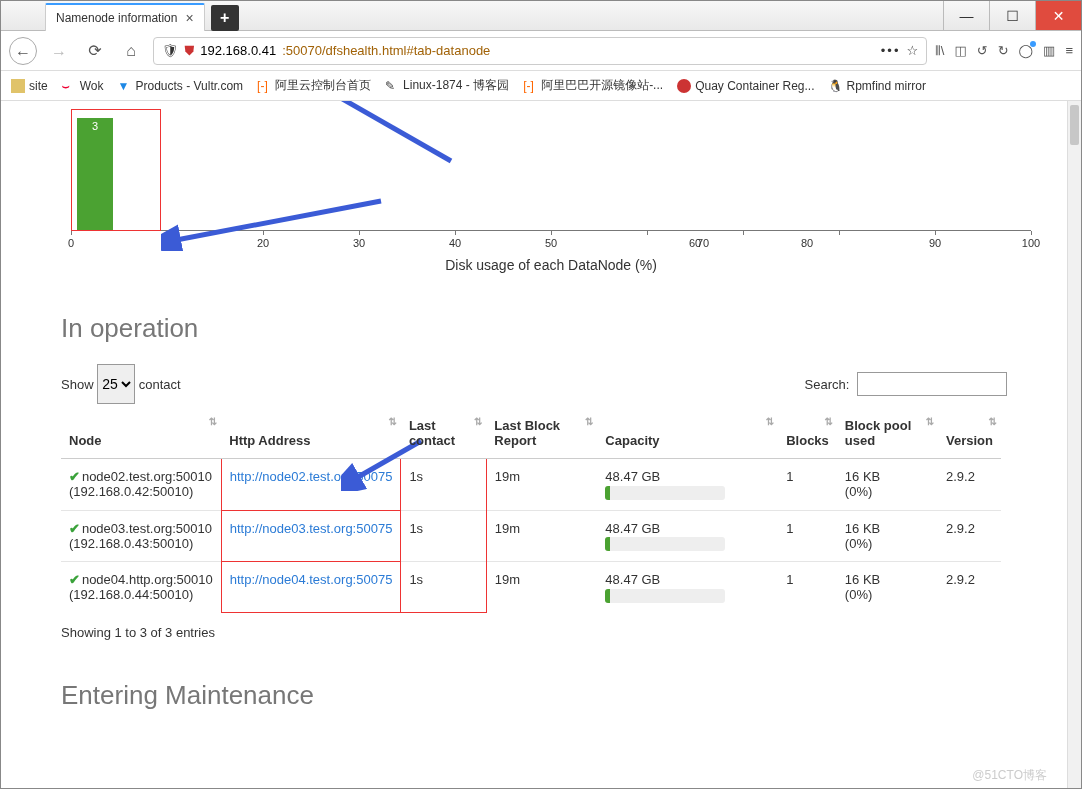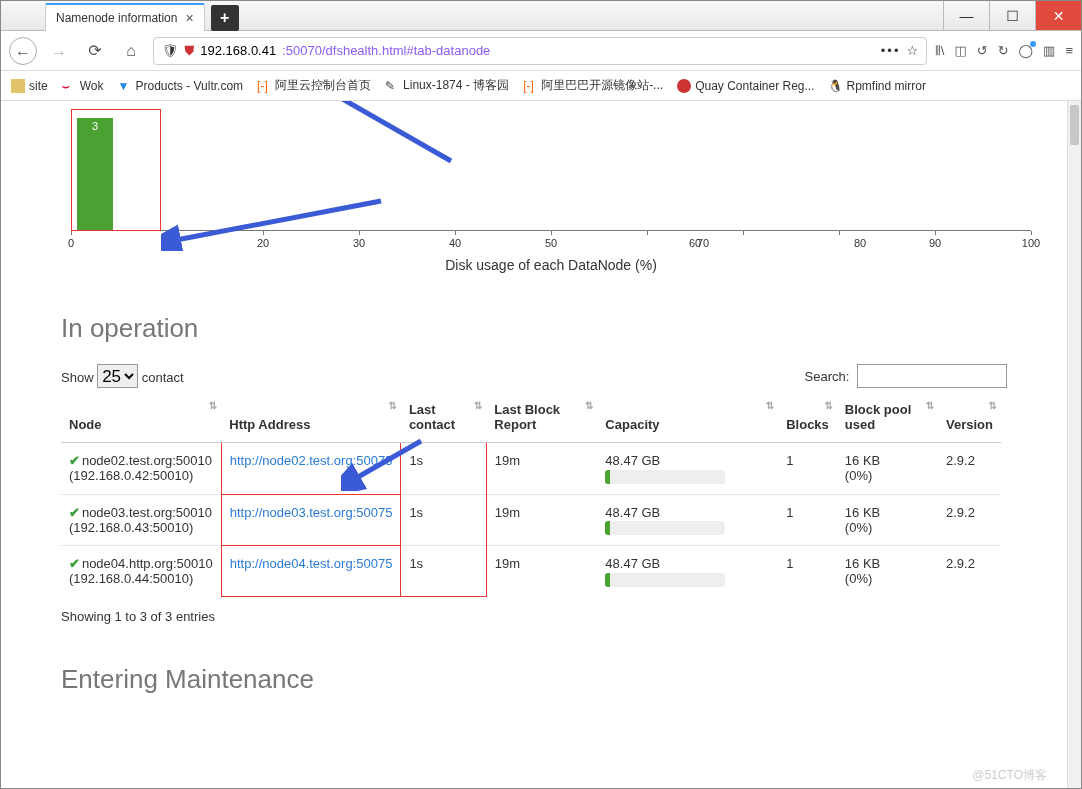--- a/index.html
+++ b/index.html
@@ -12,21 +12,21 @@
   .tabstrip { position:absolute; top:0; left:44px; height:30px; display:flex; align-items:flex-end;}
   .tab { background:#fff; border:1px solid #ccc; border-bottom:none; height:28px; padding:0 10px; display:flex; align-items:center; gap:8px; font-size:12px; border-top:2px solid #3a9cff; border-radius:2px 2px 0 0;}
   .tab .x { font-size:14px; color:#555;}
   .newtab { width:28px; height:26px; margin-left:6px; background:#333; color:#fff; display:flex; align-items:center; justify-content:center; border-radius:2px; font-size:16px; font-weight:bold;}
   
   .navbar { height:40px; display:flex; align-items:center; gap:8px; padding:0 8px; border-bottom:1px solid #ddd;}
   .navbtn { width:28px; height:28px; display:flex; align-items:center; justify-content:center; color:#555; font-size:16px; border-radius:3px;}
   .navbtn.circle { border:1px solid #aaa; border-radius:50%;}
   .urlbar { flex:1; height:28px; border:1px solid #ccc; border-radius:4px; display:flex; align-items:center; gap:6px; padding:0 8px; font-size:13px; color:#333;}
   .urlbar .host { color:#000;}
-  .urlbar .rest { color:#8b5cf6;}
+  .urlbar .rest { color:#a16207;}
   .righticons { display:flex; gap:10px; align-items:center; color:#555;}
   
   .bookbar { height:30px; display:flex; align-items:center; gap:14px; padding:0 10px; border-bottom:1px solid #ddd; font-size:12px;}
   .bk { display:flex; align-items:center; gap:4px; color:#333; white-space:nowrap;}
   .bk .ico { width:14px; height:14px; display:inline-block;}
   
   .content { position:absolute; top:100px; left:0; right:14px; bottom:0; overflow:hidden; padding:0 0 0 0;}
   .scrollbar { position:absolute; right:0; top:100px; bottom:0; width:14px; background:#f1f1f1; border-left:1px solid #ddd;}
   .scrollbar .thumb { position:absolute; left:2px; right:2px; top:4px; height:40px; background:#c7c7c7; border-radius:2px;}
   
@@ -38,21 +38,21 @@
   .bar { position:absolute; bottom:1px; width:36px; background:#4ba232;}
   .bar .val { position:absolute; top:2px; left:0; right:0; text-align:center; color:#fff; font-size:11px;}
   .redbox { position:absolute; border:1px solid #e33; }
   .chartlabel { text-align:center; font-size:14px; margin-top:26px;}
   
   .arrow { position:absolute; pointer-events:none; }
   
   h2.light { font-weight:400; color:#777; font-size:26px; margin:40px 0 20px 60px;}
   
   .dt-controls { display:flex; justify-content:space-between; align-items:center; margin:0 60px 8px 60px; font-size:13px;}
-  .dt-controls select { height:24px; border:1px solid #999; font-size:17px;}
+  .dt-controls select { height:40px; border:1px solid #999; font-size:14px;}
   .dt-controls input[type=text]{ height:24px; width:150px; border:1px solid #999; margin-left:4px;}
   
   table.dt { width:940px; margin:0 60px; border-collapse:collapse; font-size:13px;}
   table.dt th { text-align:left; font-weight:700; padding:6px 8px 10px 8px; vertical-align:bottom; border-bottom:1px solid #ccc; position:relative;}
   table.dt th .sorter { position:absolute; right:4px; top:6px; font-size:10px; color:#aaa; line-height:8px;}
   table.dt td { padding:10px 8px; border-top:1px solid #e5e5e5; vertical-align:top;}
   .nodecell { white-space:nowrap;}
   .check { color:#3aa23a; font-weight:bold; margin-right:2px;}
   a.link { color:#2b7bd6; text-decoration:none;}
   .capbar { display:inline-block; width:120px; height:14px; background:#eee; border-radius:3px; vertical-align:middle; position:relative; overflow:hidden;}
@@ -163,21 +163,21 @@
         <div class="tick" style="left: 288px;">30</div>
         <div style="position: absolute; bottom: -4px; width: 1px; height: 4px; background: rgb(119, 119, 119); left: 288px;"></div>
         <div class="tick" style="left: 384px;">40</div>
         <div style="position: absolute; bottom: -4px; width: 1px; height: 4px; background: rgb(119, 119, 119); left: 384px;"></div>
         <div class="tick" style="left: 480px;">50</div>
         <div style="position: absolute; bottom: -4px; width: 1px; height: 4px; background: rgb(119, 119, 119); left: 480px;"></div>
         <div class="tick" style="left: 576px; margin-left: 48px;">60</div>
         <div style="position: absolute; bottom: -4px; width: 1px; height: 4px; background: rgb(119, 119, 119); left: 576px;"></div>
         <div class="tick" style="left: 632px;">70</div>
         <div style="position: absolute; bottom: -4px; width: 1px; height: 4px; background: rgb(119, 119, 119); left: 672px;"></div>
-        <div class="tick" style="left: 789px; text-align: right;">80</div>
+        <div class="tick" style="left: 736px; text-align: right;">80</div>
         <div style="position: absolute; bottom: -4px; width: 1px; height: 4px; background: rgb(119, 119, 119); left: 768px;"></div>
         <div class="tick" style="left: 864px;">90</div>
         <div style="position: absolute; bottom: -4px; width: 1px; height: 4px; background: rgb(119, 119, 119); left: 864px;"></div>
         <div class="tick" style="left: 960px;">100</div>
         <div style="position: absolute; bottom: -4px; width: 1px; height: 4px; background: rgb(119, 119, 119); left: 960px;"></div>
         <div class="bar" style="left: 6px; height: 112px;">
           <div class="val">3</div>
         </div>
       </div>
     <div class="chartlabel">Disk usage of each DataNode (%)</div>

